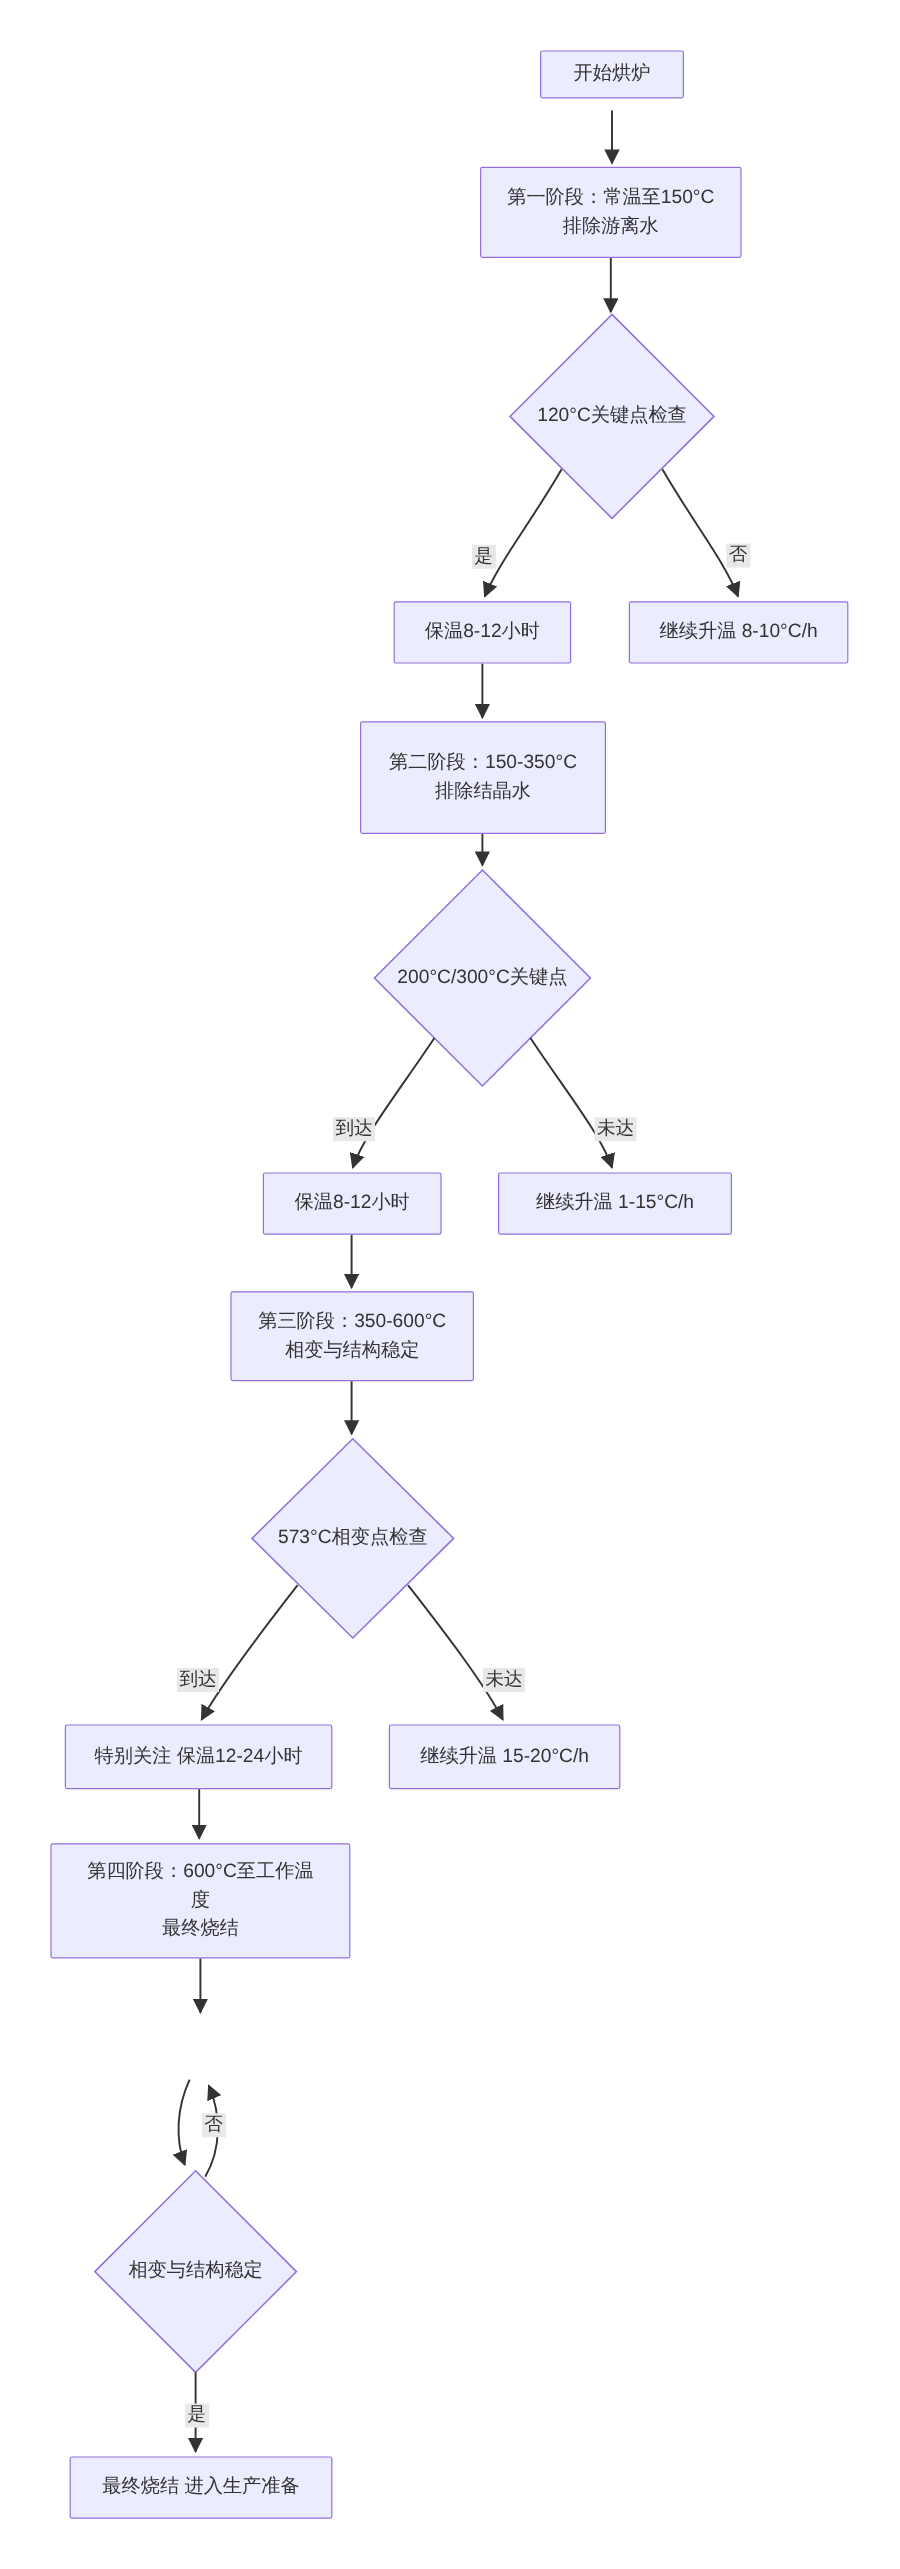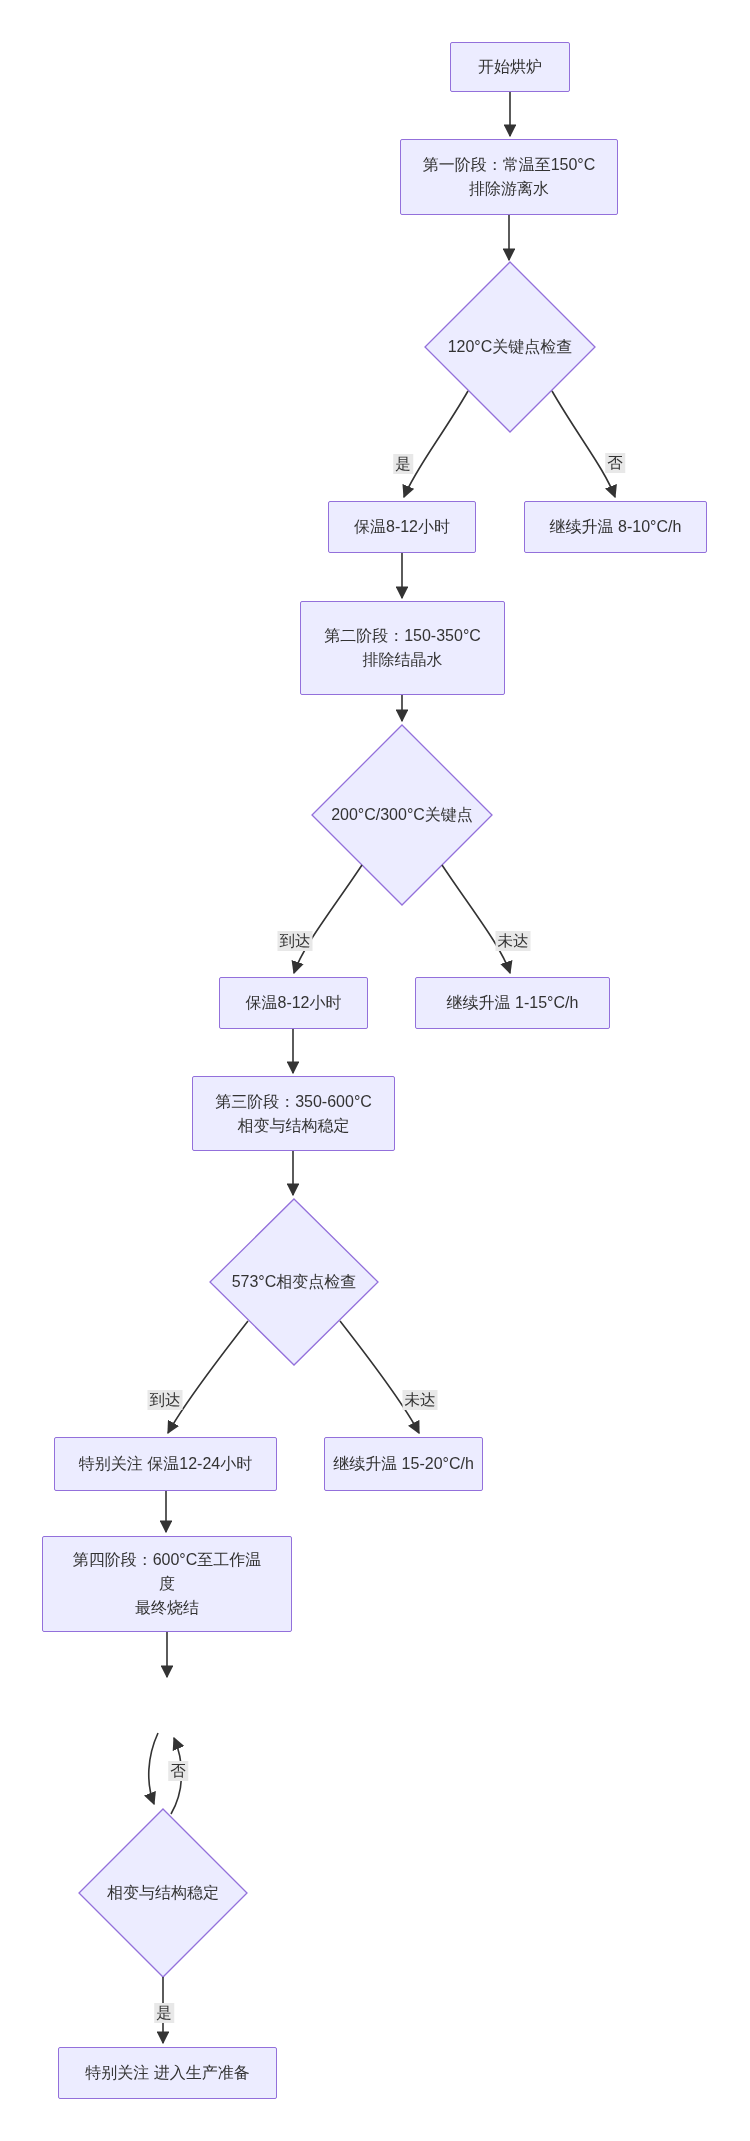--- a/index.html
+++ b/index.html
@@ -82,21 +82,21 @@
     <path class="edge" d="M293,1151 L293,1195" marker-end="url(#arrow)"></path>
     <path class="edge" d="M248,1321 C216,1362 184,1404 168,1433" marker-end="url(#arrow)"></path>
     <path class="edge" d="M340,1321 C372,1362 404,1404 419,1433" marker-end="url(#arrow)"></path>
     <path class="edge" d="M166,1491 L166,1532" marker-end="url(#arrow)"></path>
     <path class="edge" d="M167,1632 L167,1677" marker-end="url(#arrow)"></path>
     <path class="edge" d="M158,1733 C147,1757 146,1783 154,1804" marker-end="url(#arrow)"></path>
     <path class="edge" d="M171,1814 C185,1790 184,1761 174,1738" marker-end="url(#arrow)"></path>
     <path class="edge" d="M163,1977 L163,2043" marker-end="url(#arrow)"></path>
   </svg>
 
-  <div class="node" style="left:450px;top:42px;width:120px;height:50px">
+  <div class="node" style="left:450px;top:42px;width:120px;height:40px">
     <div>开始烘炉</div>
   </div>
 
   <div class="node" style="left:400px;top:139px;width:218px;height:76px">
     <div>第一阶段：常温至150°C</div>
     <div>排除游离水</div>
   </div>
 
   <div class="node" style="left:328px;top:501px;width:148px;height:52px">
     <div>保温8-12小时</div>
@@ -121,33 +121,33 @@
 
   <div class="node" style="left:192px;top:1076px;width:203px;height:75px">
     <div>第三阶段：350-600°C</div>
     <div>相变与结构稳定</div>
   </div>
 
   <div class="node" style="left:54px;top:1437px;width:223px;height:54px">
     <div>特别关注 保温12-24小时</div>
   </div>
 
-  <div class="node" style="left:324px;top:1437px;width:159px;height:54px">
+  <div class="node" style="left:324px;top:1437px;width:193px;height:54px">
     <div>继续升温 15-20°C/h</div>
   </div>
 
   <div class="node" style="left:42px;top:1536px;width:250px;height:96px">
     <div>第四阶段：600°C至工作温</div>
     <div>度</div>
     <div>最终烧结</div>
   </div>
 
 
   <div class="node" style="left:58px;top:2047px;width:219px;height:52px">
-    <div>特别关注 进入生产准备</div>
+    <div>最终烧结 进入生产准备</div>
   </div>
 
   <div class="dtext" style="left:510px;top:347px;width:170px">120°C关键点检查</div>
   <div class="dtext" style="left:402px;top:815px;width:185px">200°C/300°C关键点</div>
   <div class="dtext" style="left:294px;top:1282px;width:165px">573°C相变点检查</div>
   <div class="dtext" style="left:163px;top:1893px;width:160px">相变与结构稳定</div>
 
   <span class="elabel" style="left:403px;top:464px">是</span>
   <span class="elabel" style="left:615px;top:463px">否</span>
   <span class="elabel" style="left:295px;top:941px">到达</span>

